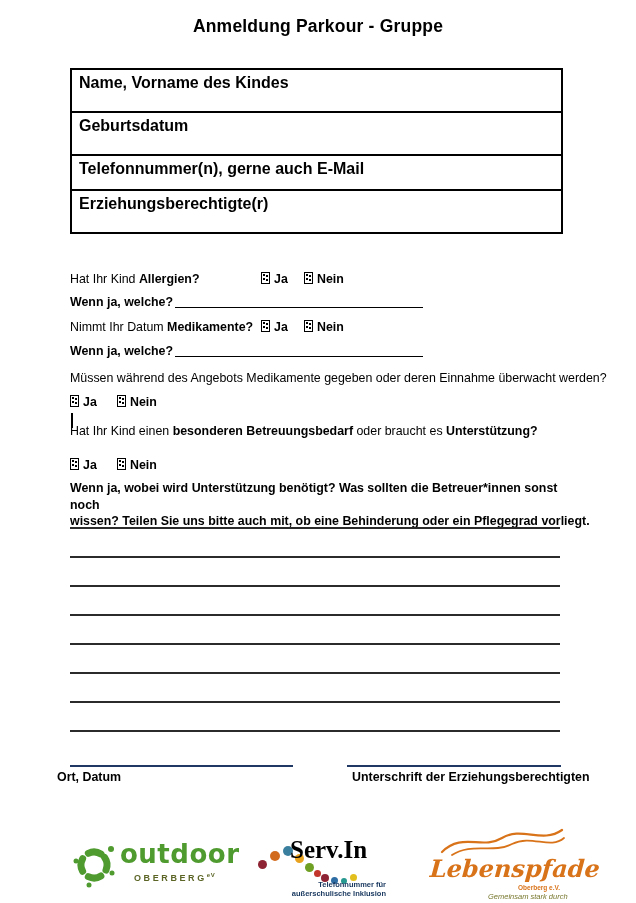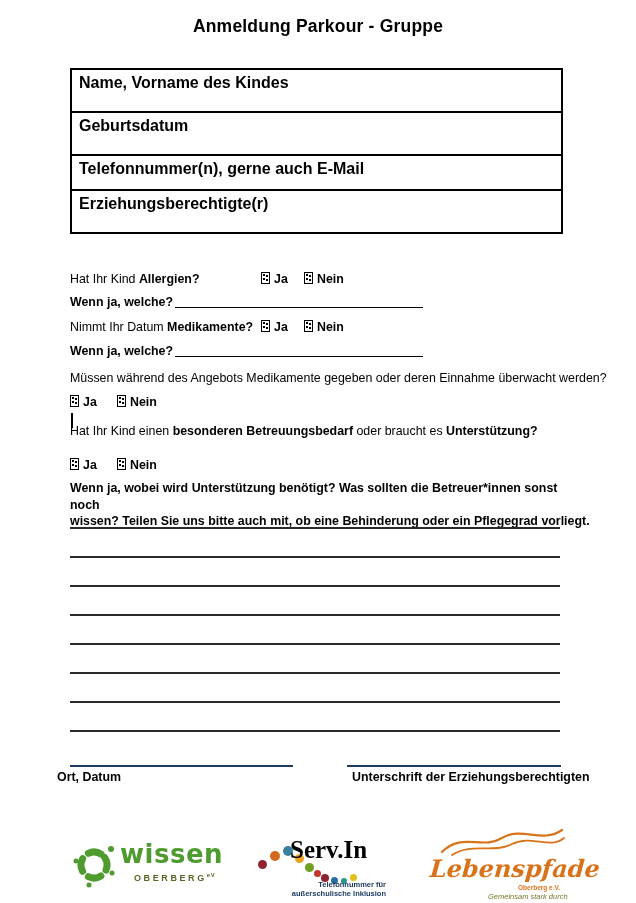--- a/index.html
+++ b/index.html
@@ -157,21 +157,21 @@
   <div class="sig-label sig-label-right">Unterschrift der Erziehungsberechtigten</div>
 
   <div class="logo-outdoor">
     <svg width="46" height="48" viewBox="0 0 46 48">
       <circle cx="22" cy="25" r="13" fill="none" stroke="#4f9b2f" stroke-width="7" stroke-dasharray="13 8" stroke-linecap="round" transform="rotate(-35 22 25)"></circle>
       <circle cx="39" cy="9" r="3" fill="#4f9b2f"></circle>
       <circle cx="4" cy="21" r="2.5" fill="#4f9b2f"></circle>
       <circle cx="40" cy="33" r="2.5" fill="#4f9b2f"></circle>
       <circle cx="17" cy="45" r="2.5" fill="#4f9b2f"></circle>
     </svg>
-    <span class="od-word">wissen</span>
+    <span class="od-word">outdoor</span>
     <span class="od-region"><span>OBERBERG</span><span class="od-sup">eV</span></span>
   </div>
 
   <div class="logo-servin">
     <span class="dot d1"></span>
     <span class="dot d2"></span>
     <span class="dot d3"></span>
     <span class="dot d4"></span>
     <span class="dot d5"></span>
     <span class="dot d6"></span>

